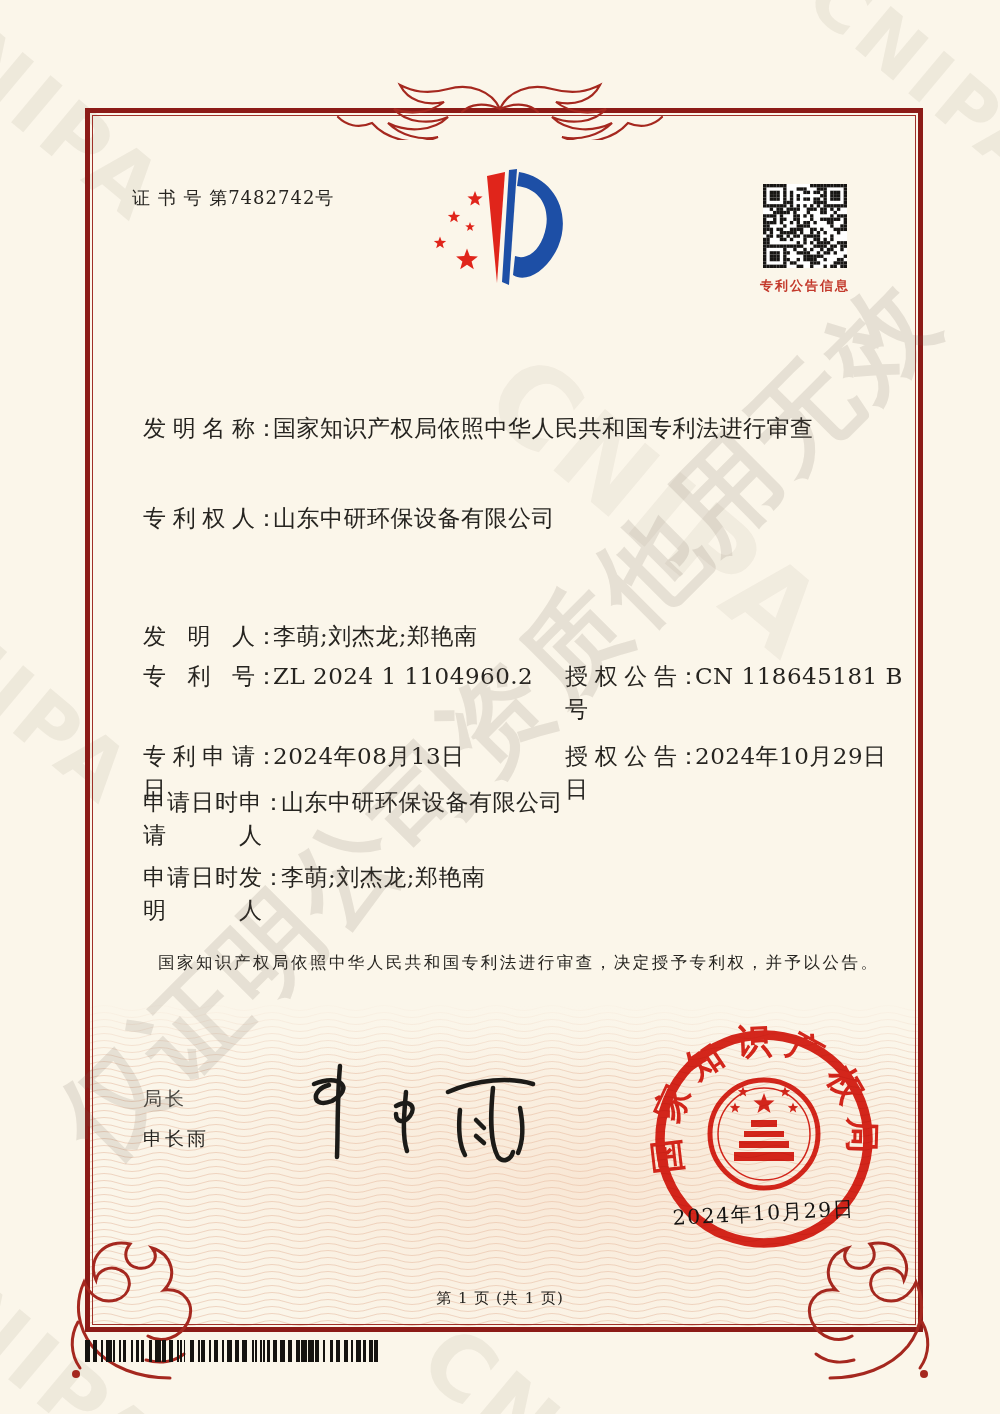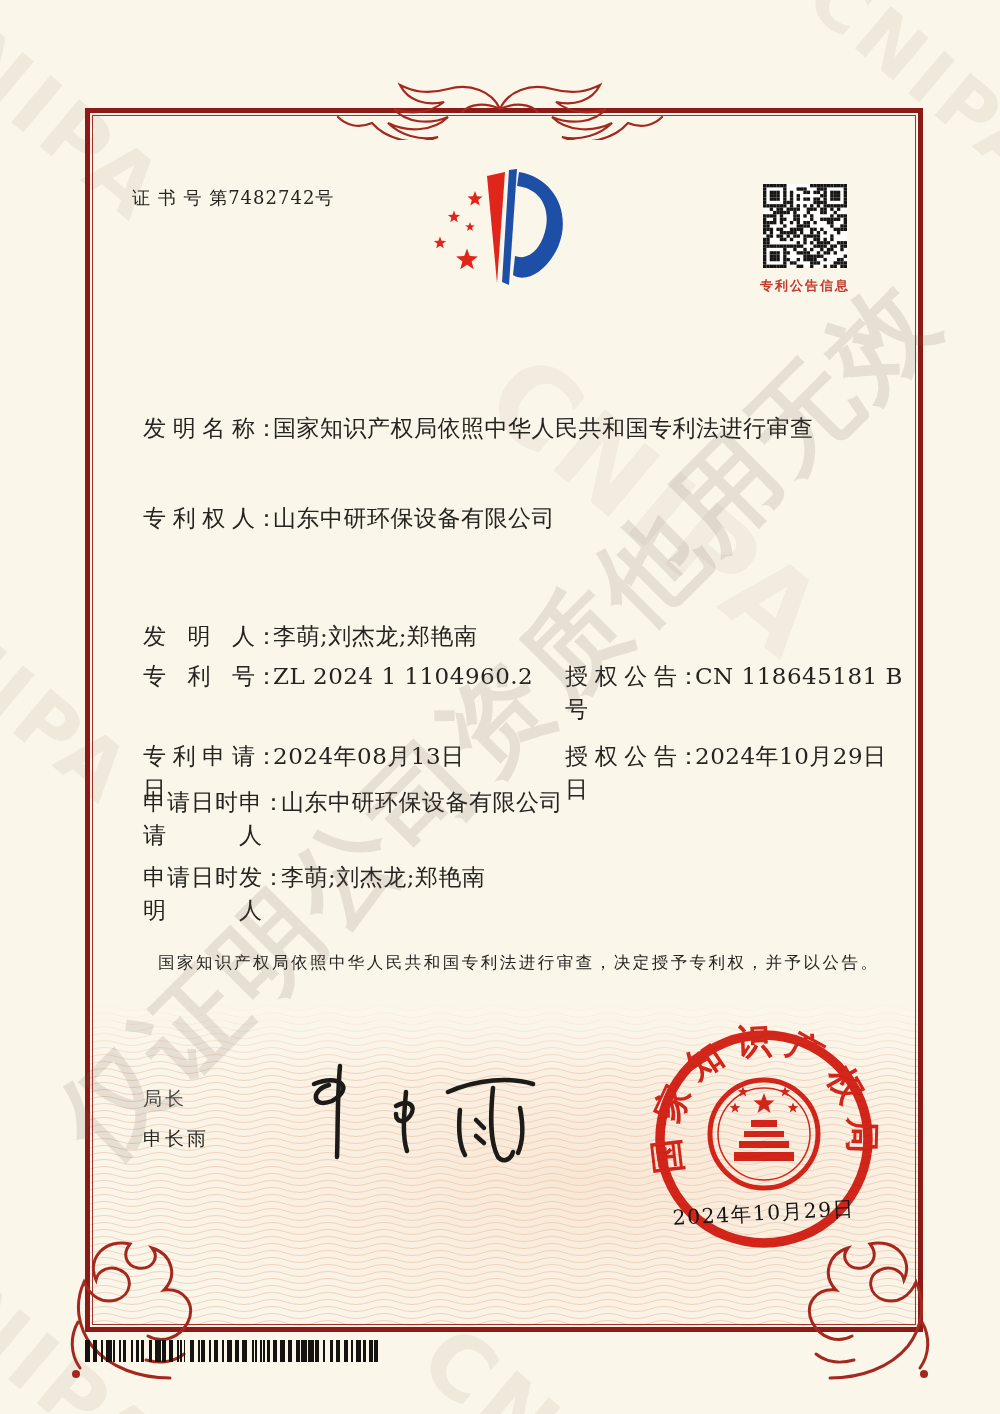--- a/index.html
+++ b/index.html
@@ -576,20 +576,21 @@
           <path d="M146.0,80.5L147.4,84.1L151.2,84.3L148.2,86.7L149.2,90.4L146.0,88.3L142.8,90.4L143.8,86.7L140.8,84.3L144.6,84.1Z"></path>
         </g>
       <rect x="104" y="98" width="26" height="7"></rect>
       <rect x="97" y="109" width="40" height="6"></rect>
       <rect x="92" y="119" width="50" height="7"></rect>
       <rect x="87" y="130" width="60" height="9"></rect>
     </g>
     <text x="117" y="198" text-anchor="middle" font-size="20.5" fill="#141414" letter-spacing="1.5" transform="rotate(-3 117 198)" font-family="'DejaVu Serif','Liberation Serif',serif">2024年10月29日</text>
   </svg>
 
+  <div class="footer">第 1 页 (共 1 页)</div>
   <div class="barcode" id="barcode">
       <i style="width:5.4px;background:#151310"></i>
       <i style="width:3.0px;background:transparent"></i>
       <i style="width:3.6px;background:#151310"></i>
       <i style="width:4.5px;background:transparent"></i>
       <i style="width:1.8px;background:#151310"></i>
       <i style="width:3.0px;background:transparent"></i>
       <i style="width:5.4px;background:#151310"></i>
       <i style="width:1.5px;background:transparent"></i>
       <i style="width:1.8px;background:#151310"></i>

